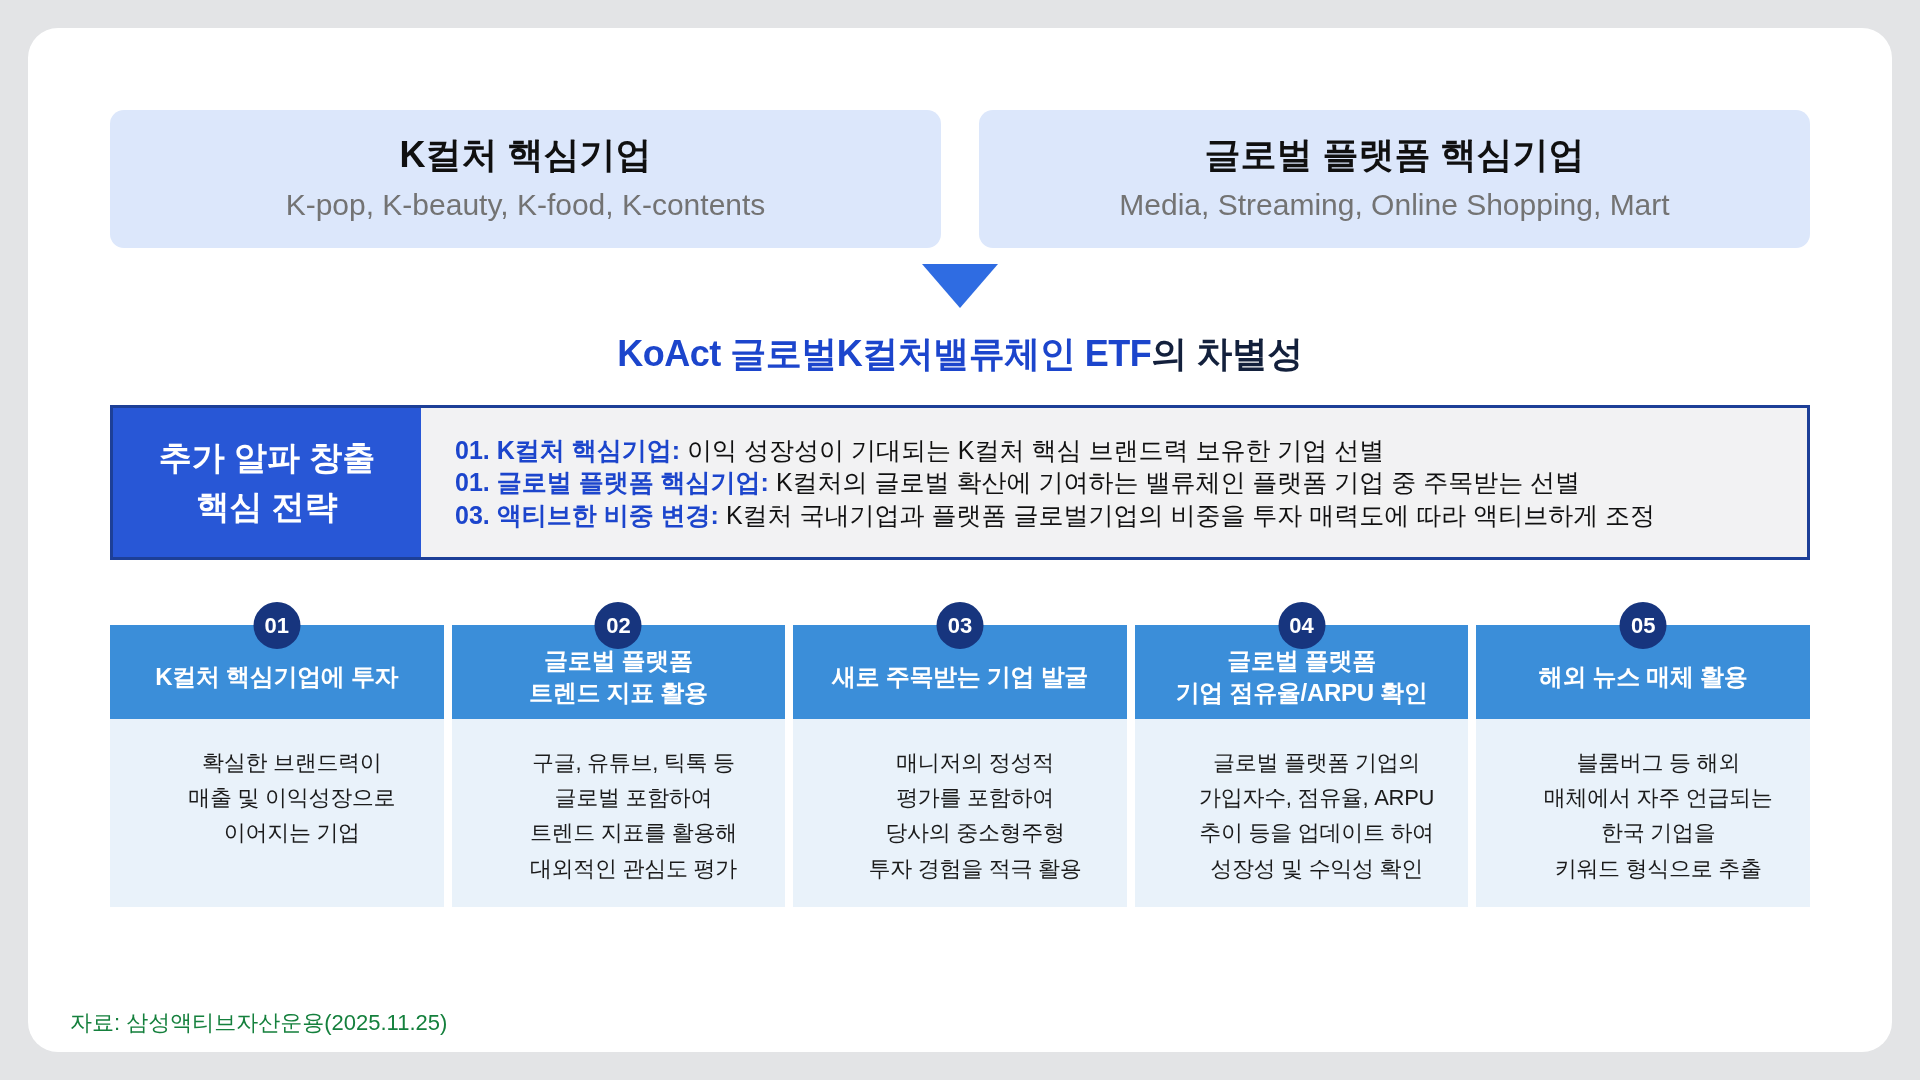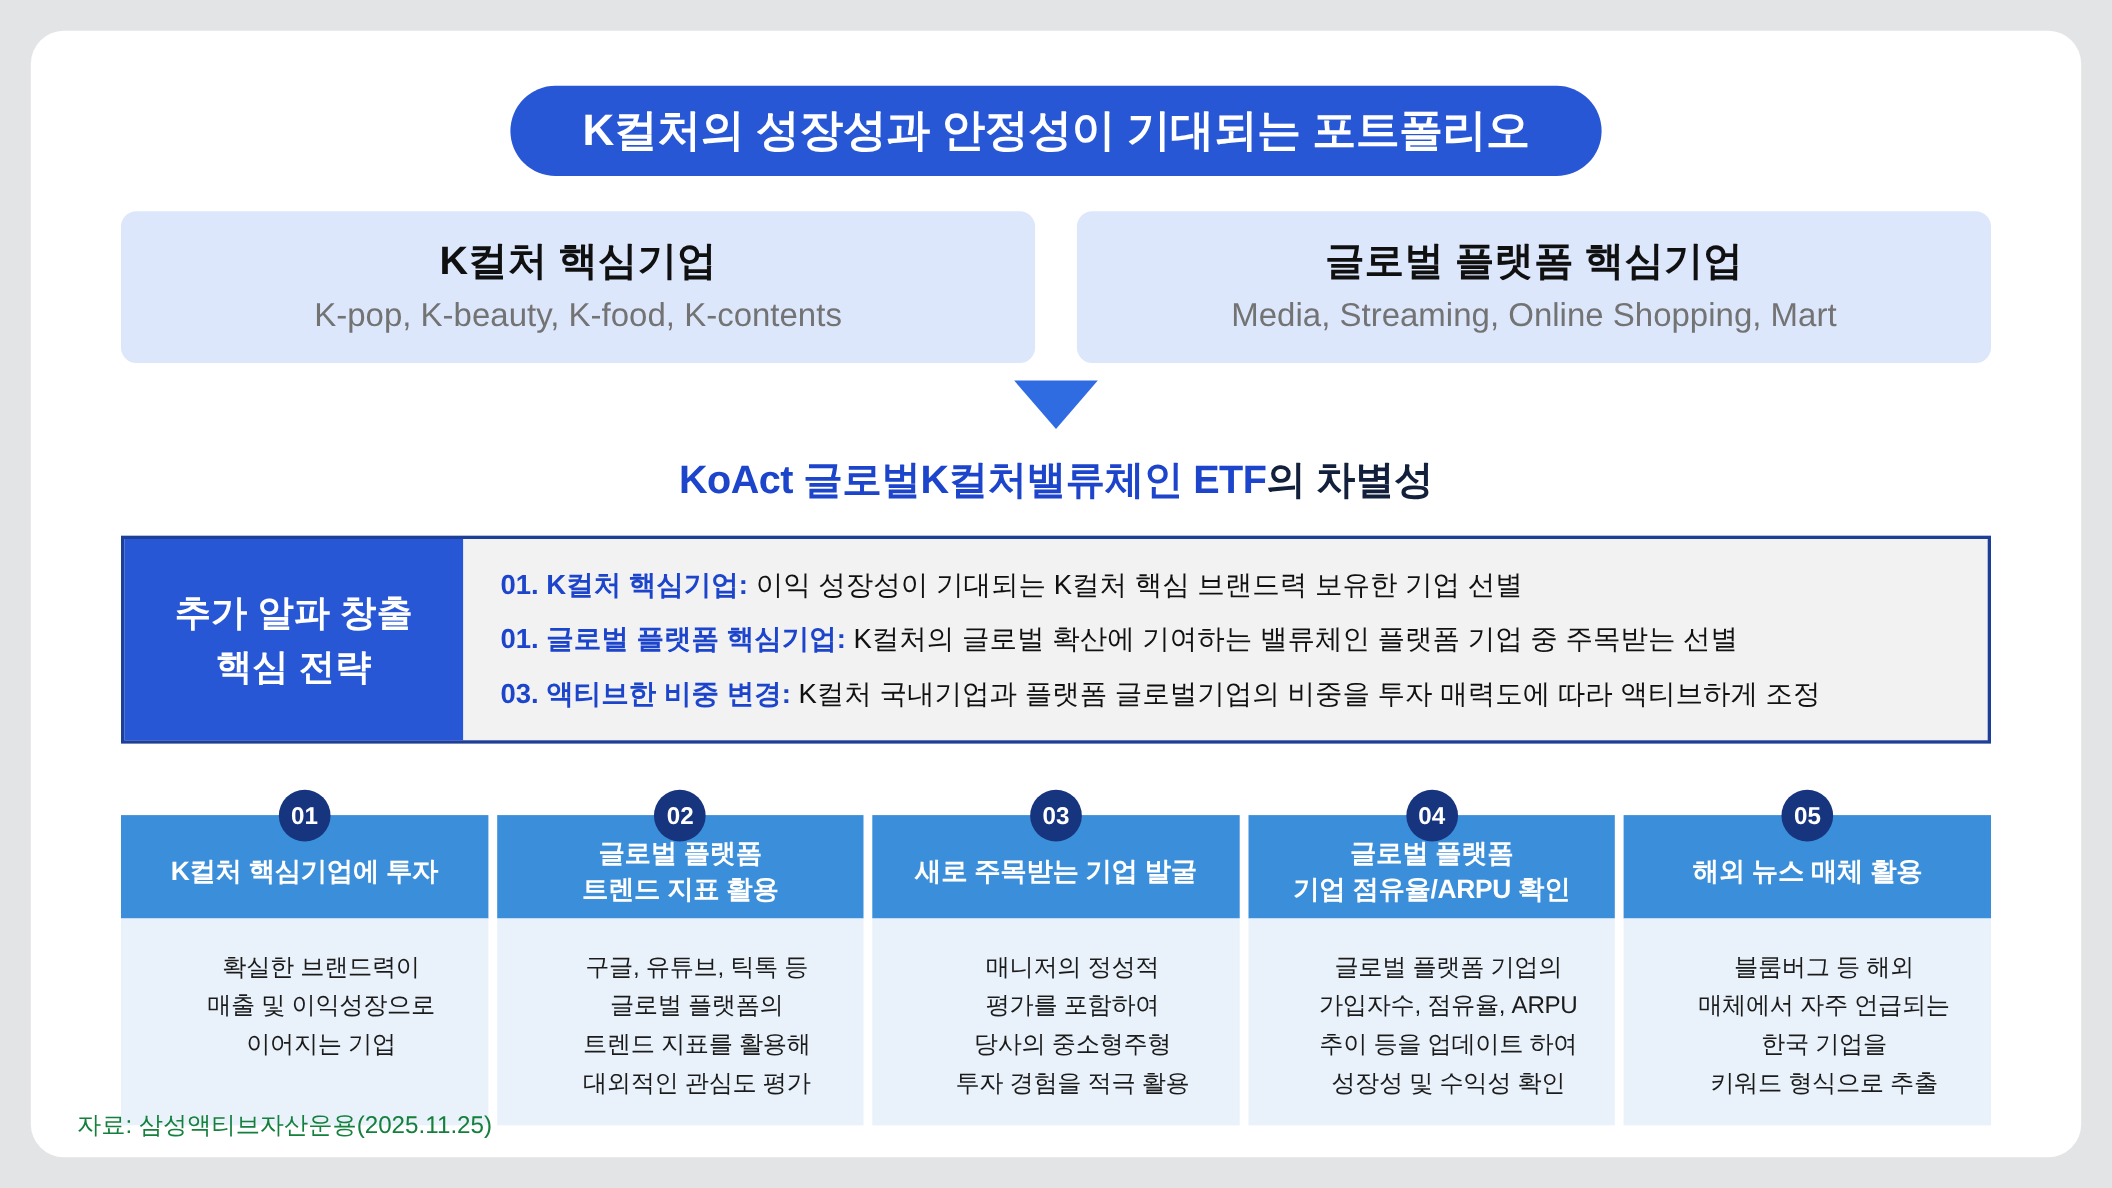--- a/index.html
+++ b/index.html
@@ -105,21 +105,20 @@
     font-weight:bold;
     line-height:1.5;
     white-space:pre-line;
     padding:10px;
   }
   .strategy-items{
     flex:1;
     display:flex;
     flex-direction:column;
     justify-content:space-between;
-    gap:17px;
     padding:26px 34px;
   }
   .s-item{
     font-size:25px;
     line-height:1.3;
     color:#111111;
   }
   .s-label{
     color:var(--link-blue);
     font-weight:bold;
@@ -186,21 +185,20 @@
     font-size:22px;
     color:#15803d;
   }
 </style>
 </head>
 <body>
 
 <div class="card">
   <div class="content">
 
-    <div class="pill">K컬처의 성장성과 안정성이 기대되는 포트폴리오</div>
 
     <div class="boxes">
       <div class="pbox">
         <div class="pbox-title">K컬처 핵심기업</div>
         <div class="pbox-sub">K-pop, K-beauty, K-food, K-contents</div>
       </div>
       <div class="pbox">
         <div class="pbox-title">글로벌 플랫폼 핵심기업</div>
         <div class="pbox-sub">Media, Streaming, Online Shopping, Mart</div>
       </div>
@@ -226,21 +224,21 @@
         <div class="pcard-head">K컬처 핵심기업에 투자</div>
         <div class="pcard-body">확실한 브랜드력이
 매출 및 이익성장으로
 이어지는 기업</div>
       </div>
       <div class="pcard">
         <div class="badge">02</div>
         <div class="pcard-head">글로벌 플랫폼
 트렌드 지표 활용</div>
         <div class="pcard-body">구글, 유튜브, 틱톡 등
-글로벌 플랫폼의
+글로벌 포함하여
 트렌드 지표를 활용해
 대외적인 관심도 평가</div>
       </div>
       <div class="pcard">
         <div class="badge">03</div>
         <div class="pcard-head">새로 주목받는 기업 발굴</div>
         <div class="pcard-body">매니저의 정성적
 평가를 포함하여
 당사의 중소형주형
 투자 경험을 적극 활용</div>

